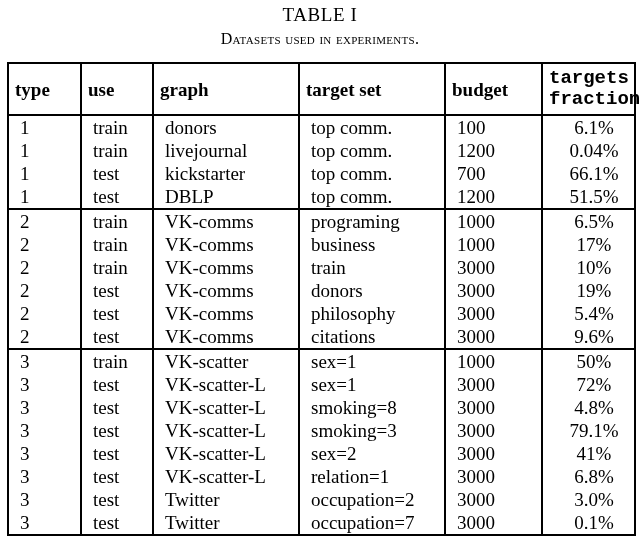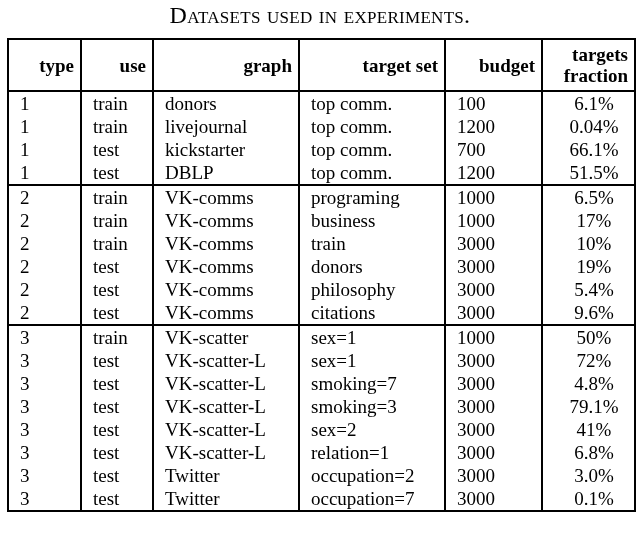--- a/index.html
+++ b/index.html
@@ -26,21 +26,21 @@
   .caption-block {
     text-align: center;
     padding-top: 3px;
   }
   .table-number {
     font-size: 19px;
     line-height: 24px;
     letter-spacing: 0.6px;
   }
   .table-title {
-    font-size: 24px;
+    font-size: 16px;
     line-height: 24px;
     font-variant: small-caps;
     letter-spacing: 0.3px;
     white-space: nowrap;
   }
 
   
   .table-wrap {
     margin-top: 11px;
     padding: 0 6px 0 7px;
@@ -57,29 +57,29 @@
   table.dataset-table col.c-type     { width: 73px; }
   table.dataset-table col.c-use      { width: 72px; }
   table.dataset-table col.c-graph    { width: 146px; }
   table.dataset-table col.c-target   { width: 146px; }
   table.dataset-table col.c-budget   { width: 97px; }
   table.dataset-table col.c-fraction { width: 93px; }
 
   thead th {
     font-size: 19px;
     font-weight: bold;
-    text-align: right;
+    text-align: left;
     vertical-align: middle;
     height: 50px;
     padding: 0 6px;
     border-right: 2px solid #000;
     border-bottom: 2px solid #000;
     line-height: 21px;
   }
-  thead th:last-child { border-right: none; }
+  thead th:last-child { border-right: none; font-family: Liberation Mono, monospace; }
 
   tbody td {
     font-size: 19px;
     height: 23px;
     line-height: 23px;
     padding: 0 0 0 11px;
     text-align: left;
     vertical-align: middle;
     border-right: 2px solid #000;
     white-space: nowrap;
@@ -92,20 +92,21 @@
   tbody tr.block-start.first-block td {
     border-top: none;
   }
 </style>
 </head>
 <body>
 
 <div class="page">
 
   <div class="caption-block">
+    <div class="table-number">TABLE I</div>
     <div class="table-title">Datasets used in experiments.</div>
   </div>
 
   <div class="table-wrap">
     <table class="dataset-table">
       <colgroup>
         <col class="c-type">
           <col class="c-use">
           <col class="c-graph">
         <col class="c-target">
@@ -219,21 +220,21 @@
             <td>test</td>
             <td>VK-scatter-L</td>
             <td>sex=1</td>
             <td>3000</td>
             <td>72%</td>
           </tr>
           <tr>
             <td>3</td>
             <td>test</td>
             <td>VK-scatter-L</td>
-            <td>smoking=7</td>
+            <td>smoking=8</td>
             <td>3000</td>
             <td>4.8%</td>
           </tr>
           <tr>
             <td>3</td>
             <td>test</td>
             <td>VK-scatter-L</td>
             <td>smoking=3</td>
             <td>3000</td>
             <td>79.1%</td>

